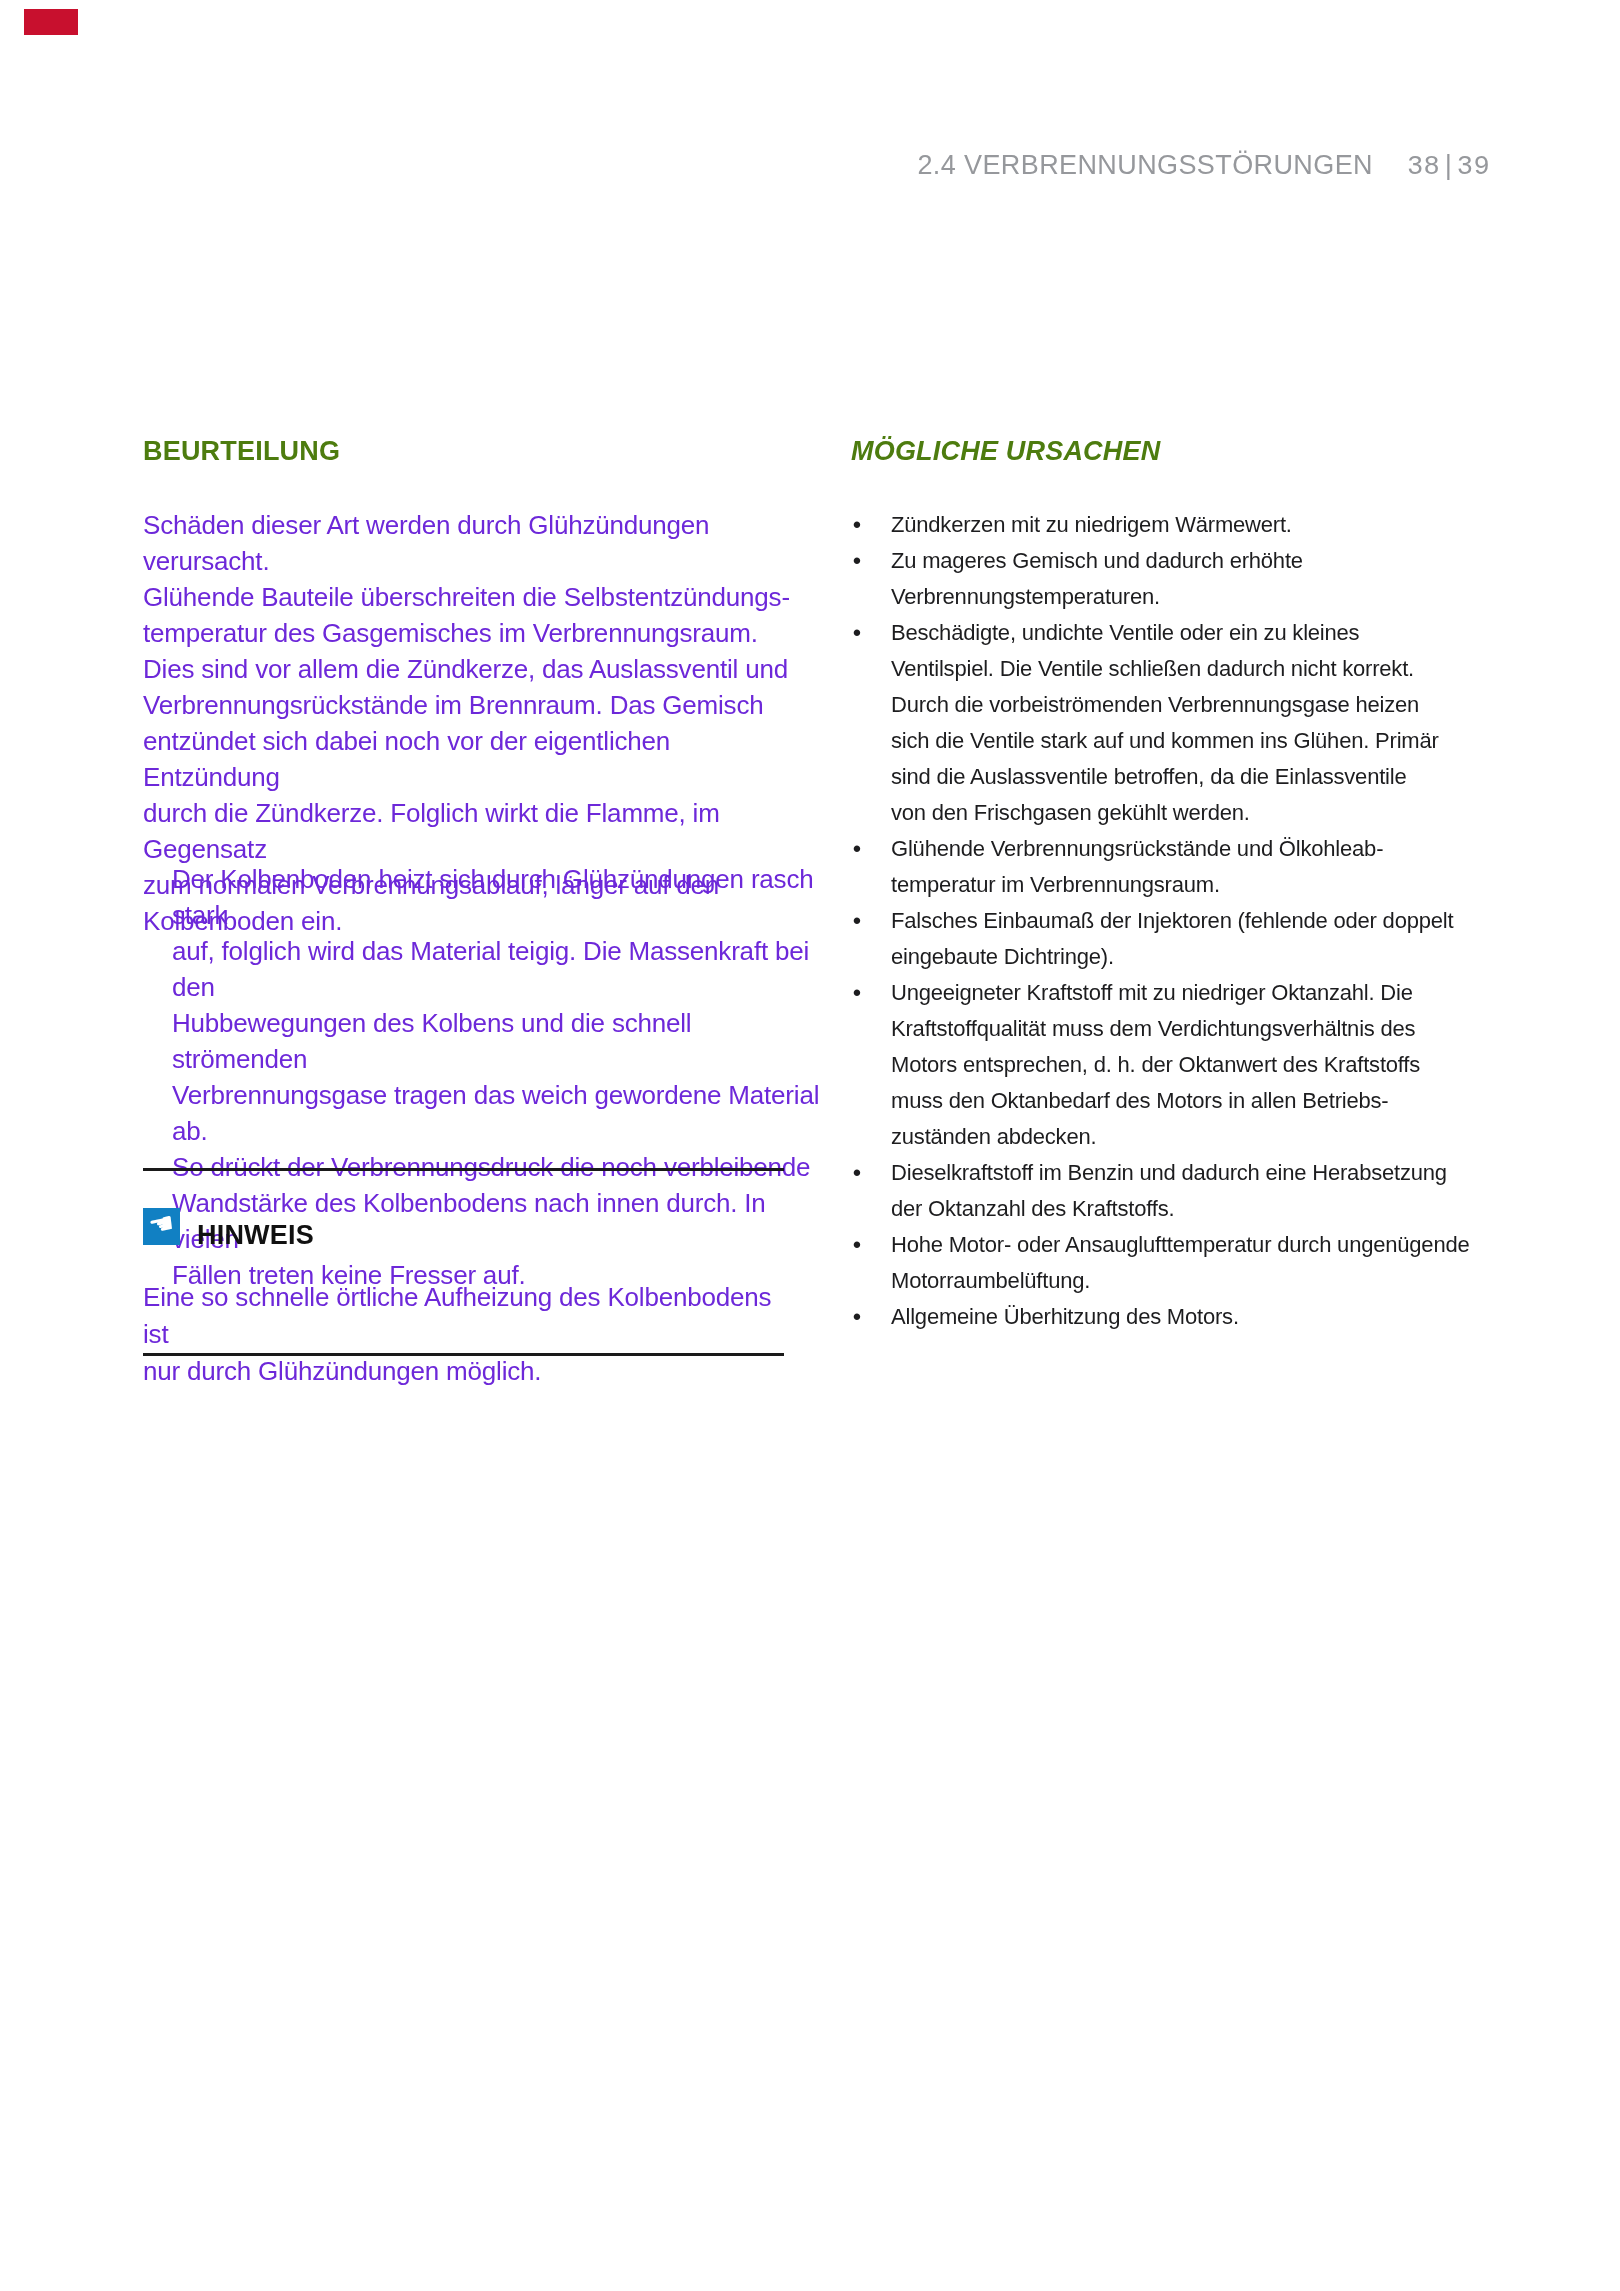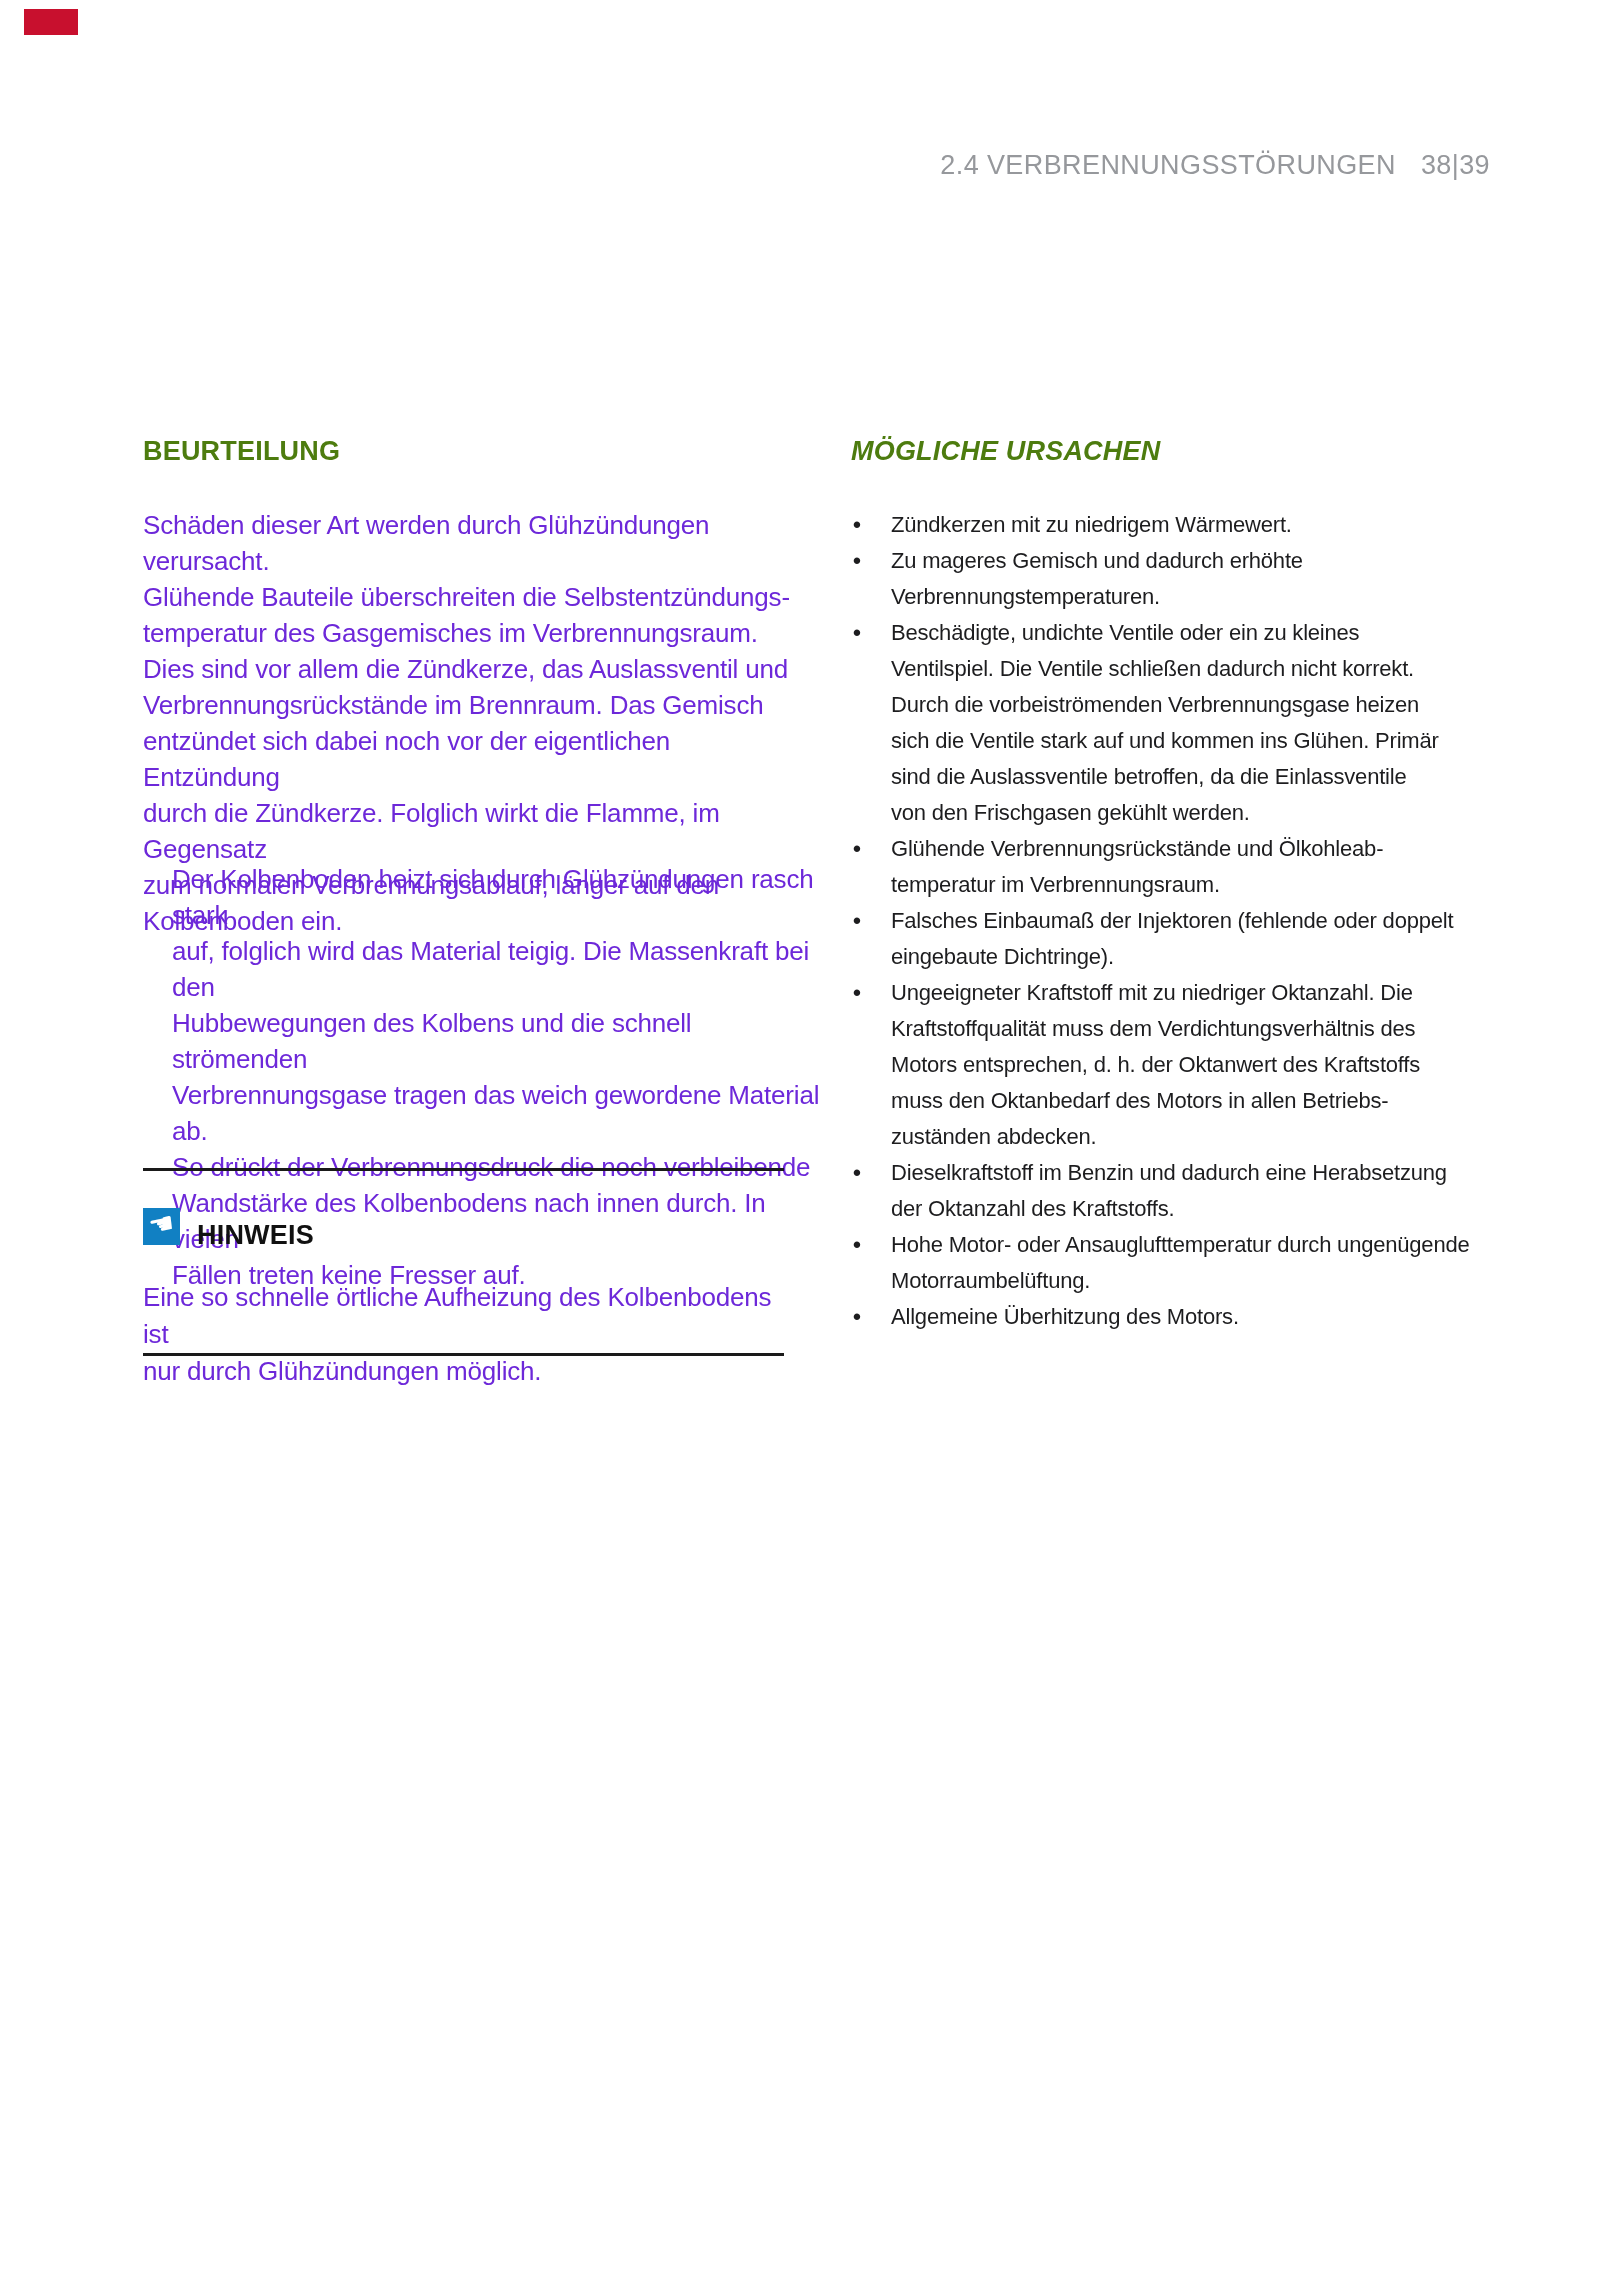--- a/index.html
+++ b/index.html
@@ -23,21 +23,21 @@
     position: absolute;
     top: 151px;
     right: 130px;
     font-size: 27px;
     line-height: 28.5px;
     color: #96989C;
     letter-spacing: 0.4px;
     white-space: nowrap;
     text-align: right;
   }
-  .page-header .pages { margin-left: 25px; }
+  .page-header .pages { margin-left: 34px; font-family: Liberation Mono, monospace; }
   .col-heading {
     position: absolute;
     top: 436px;
     font-size: 27px;
     line-height: 30px;
     font-weight: bold;
     color: #4d7c0f;
     letter-spacing: 0.2px;
     white-space: nowrap;
   }

